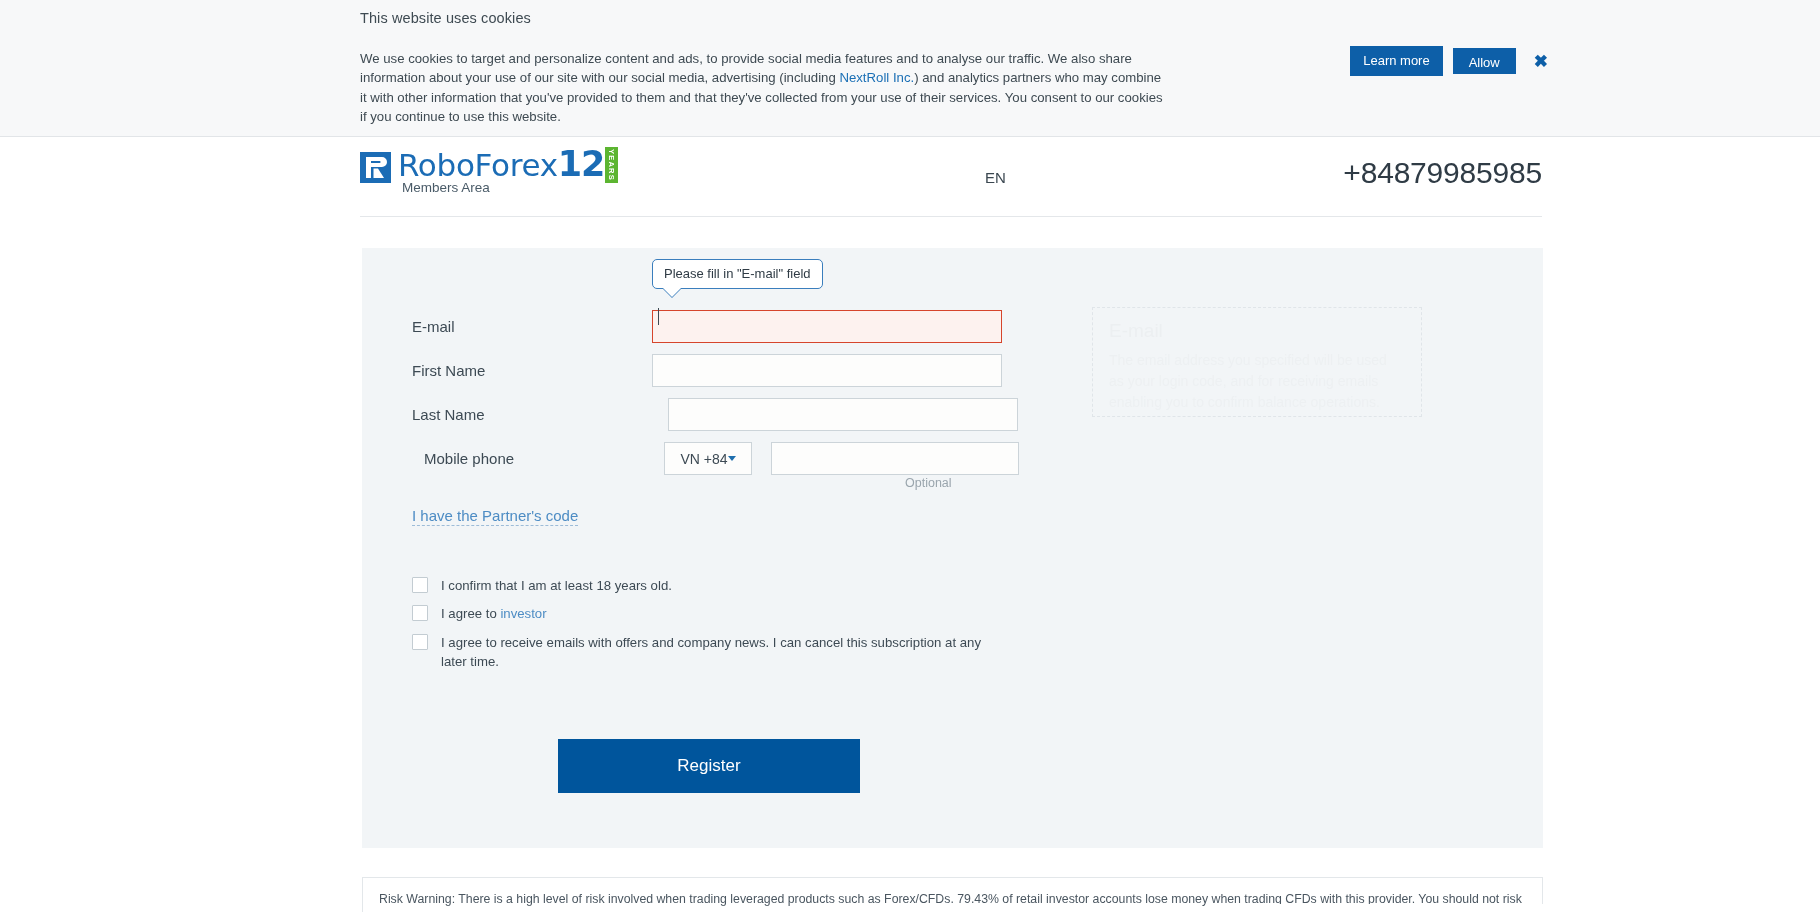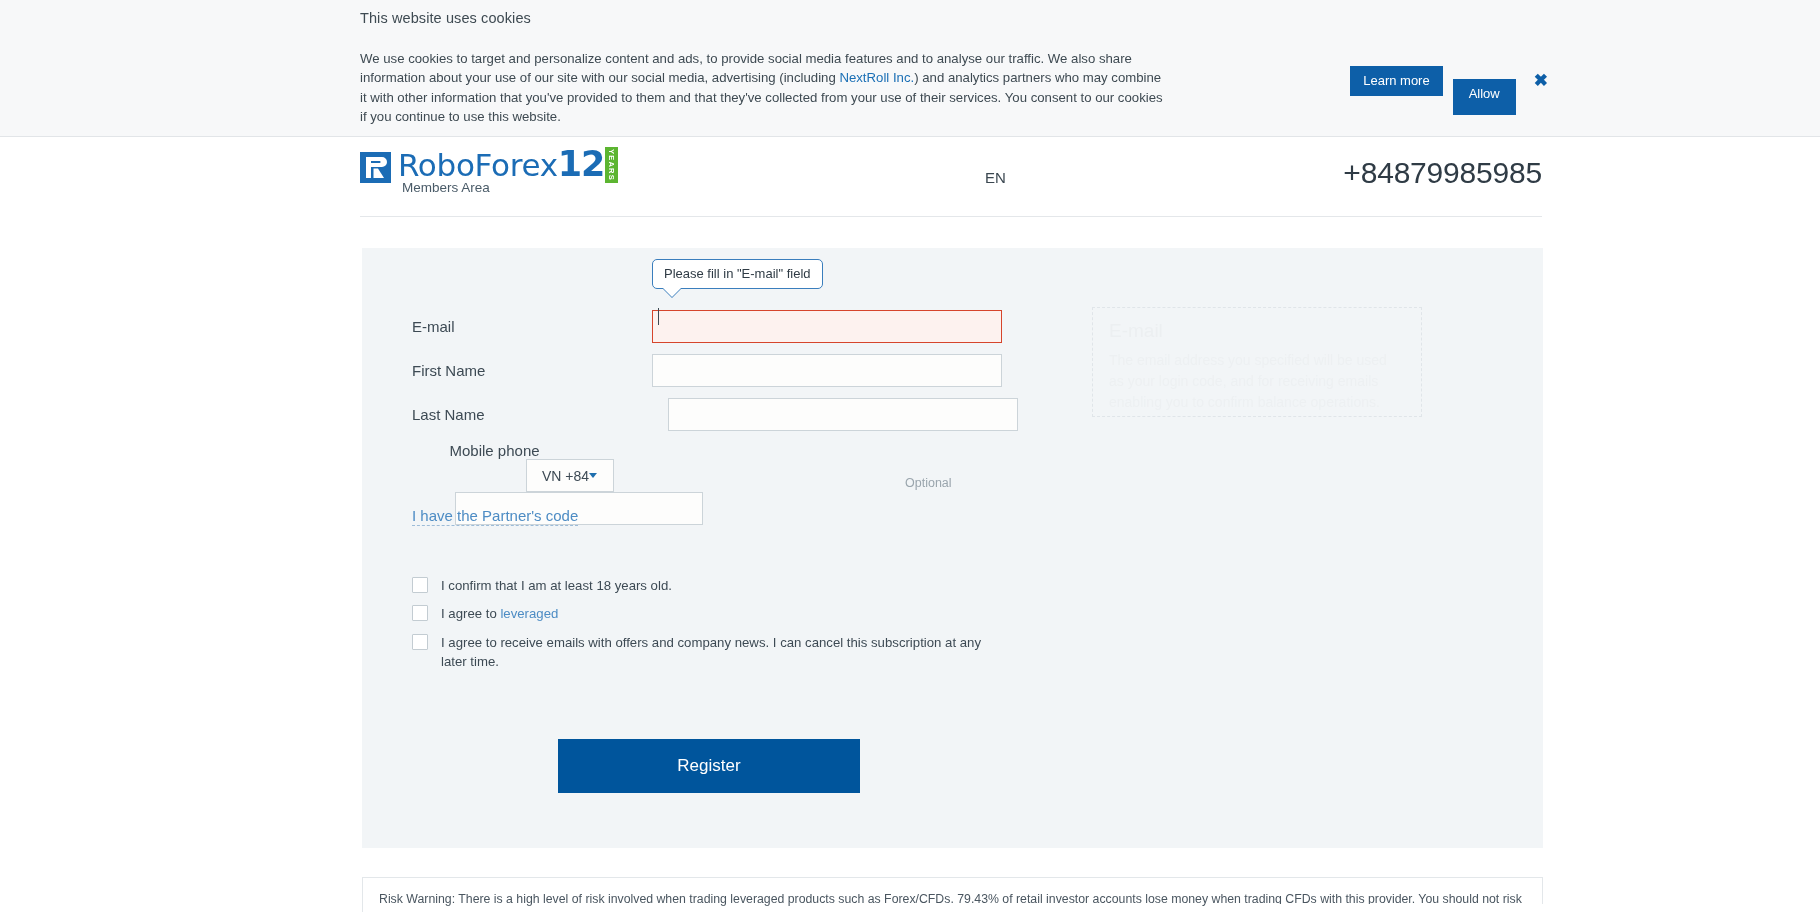--- a/index.html
+++ b/index.html
@@ -47,21 +47,21 @@
   .btn-blue {
     background: #0d5fa8;
     color: #ffffff;
     border: none;
     font-size: 13px;
     font-family: "Liberation Sans", sans-serif;
     padding: 7px 13px 8px;
     cursor: pointer;
     white-space: nowrap;
   }
-  .btn-allow { padding: 7px 16px 14px; margin-top: 33px; }
+  .btn-allow { padding: 7px 16px 4px; }
   .cookie-close {
     color: #0d5fa8;
     font-size: 17px;
     font-weight: bold;
     cursor: pointer;
     margin-left: 8px;
     line-height: 1;
     user-select: none;
   }
 
@@ -389,40 +389,40 @@
 <div class="row" style="left:412px; top:354px;">
   <div class="flabel">First Name</div>
   <input class="finput" type="text" placeholder="" style="">
 </div>
 
 <div class="row" style="left:412px; top:398px;gap:16px;">
   <div class="flabel">Last Name</div>
   <input class="finput" type="text" placeholder="" style="">
 </div>
 
-<div class="row" style="left:436px; top:442px;flex-direction:column;">
+<div class="row" style="left:424px; top:442px;">
   <div class="flabel">Mobile phone</div>
   <div class="country-select">
     <span>VN +84</span>
     <span class="sel-caret"></span>
   </div>
   <input class="phone-input" type="text" style="">
 </div>
 <div class="optional">Optional</div>
 
 <div class="partner-link">I have the Partner's code</div>
 
 <div class="check-row" style="left:412px; top:577px; width:620px;">
   <span class="cbox"></span>
   <span class="ctext">I confirm that I am at least 18 years old.</span>
 </div>
 
 <div class="check-row" style="left:412px; top:605px; width:620px;">
   <span class="cbox"></span>
-  <span class="ctext"><span>I agree to </span><a href="#">leveraged</a></span>
+  <span class="ctext"><span>I agree to </span><a href="#">investor</a></span>
 </div>
 
 <div class="check-row" style="left:412px; top:634px; width:590px;">
   <span class="cbox"></span>
   <span class="ctext">I agree to receive emails with offers and company news. I can cancel this subscription at any later time.</span>
 </div>
 
 <button class="register-btn">Register</button>
 
 <div class="ghost">

